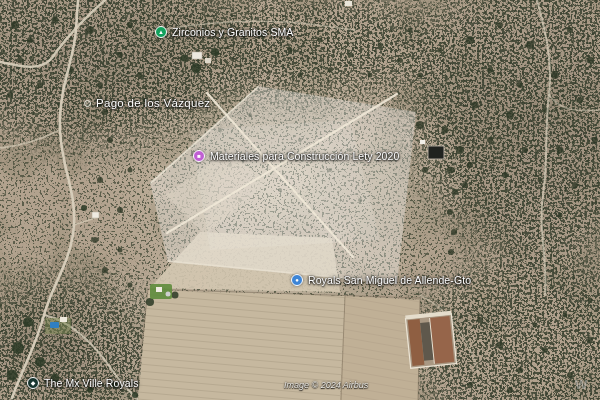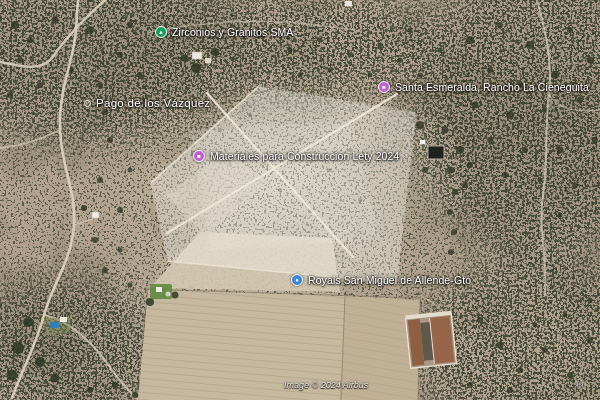--- a/index.html
+++ b/index.html
@@ -279,37 +279,37 @@
     <span class="mlabel">Pago de los Vázquez</span>
   </div>
 
   <div class="marker" style="left:155px;top:26px">
     <span class="pin" style="background:#12a05c">
         <span class="glyph">▲</span>
       </span>
     <span class="mlabel">Zirconios y Granitos SMA</span>
   </div>
 
-  <div class="marker" style="left:378px;top:81px">
-    <span class="pin" style="background:#c05fd3">
-        <span class="glyph">■</span>
-      </span>
-    <span class="mlabel">Santa Esmeralda, Rancho La Cieneguita</span>
-  </div>
 
   <div class="marker" style="left:193px;top:150px">
     <span class="pin" style="background:#c05fd3">
         <span class="glyph">■</span>
       </span>
-    <span class="mlabel">Materiales para Construcción Lety 2024</span>
+    <span class="mlabel">Materiales para Construcción Lety 2020</span>
   </div>
 
   <div class="marker" style="left:291px;top:274px">
     <span class="pin" style="background:#3d85d6">
         <span class="glyph">●</span>
       </span>
     <span class="mlabel">Royals San Miguel de Allende-Gto</span>
   </div>
 
+  <div class="marker" style="left:27px;top:377px">
+    <span class="pin" style="background:#17342e">
+        <span class="glyph">◆</span>
+      </span>
+    <span class="mlabel">The Mx Ville Royals</span>
+  </div>
 
   <div class="attribution">Image © 2024 Airbus</div>
   <div class="watermark">W</div>
 </div>
 
 </body></html>

